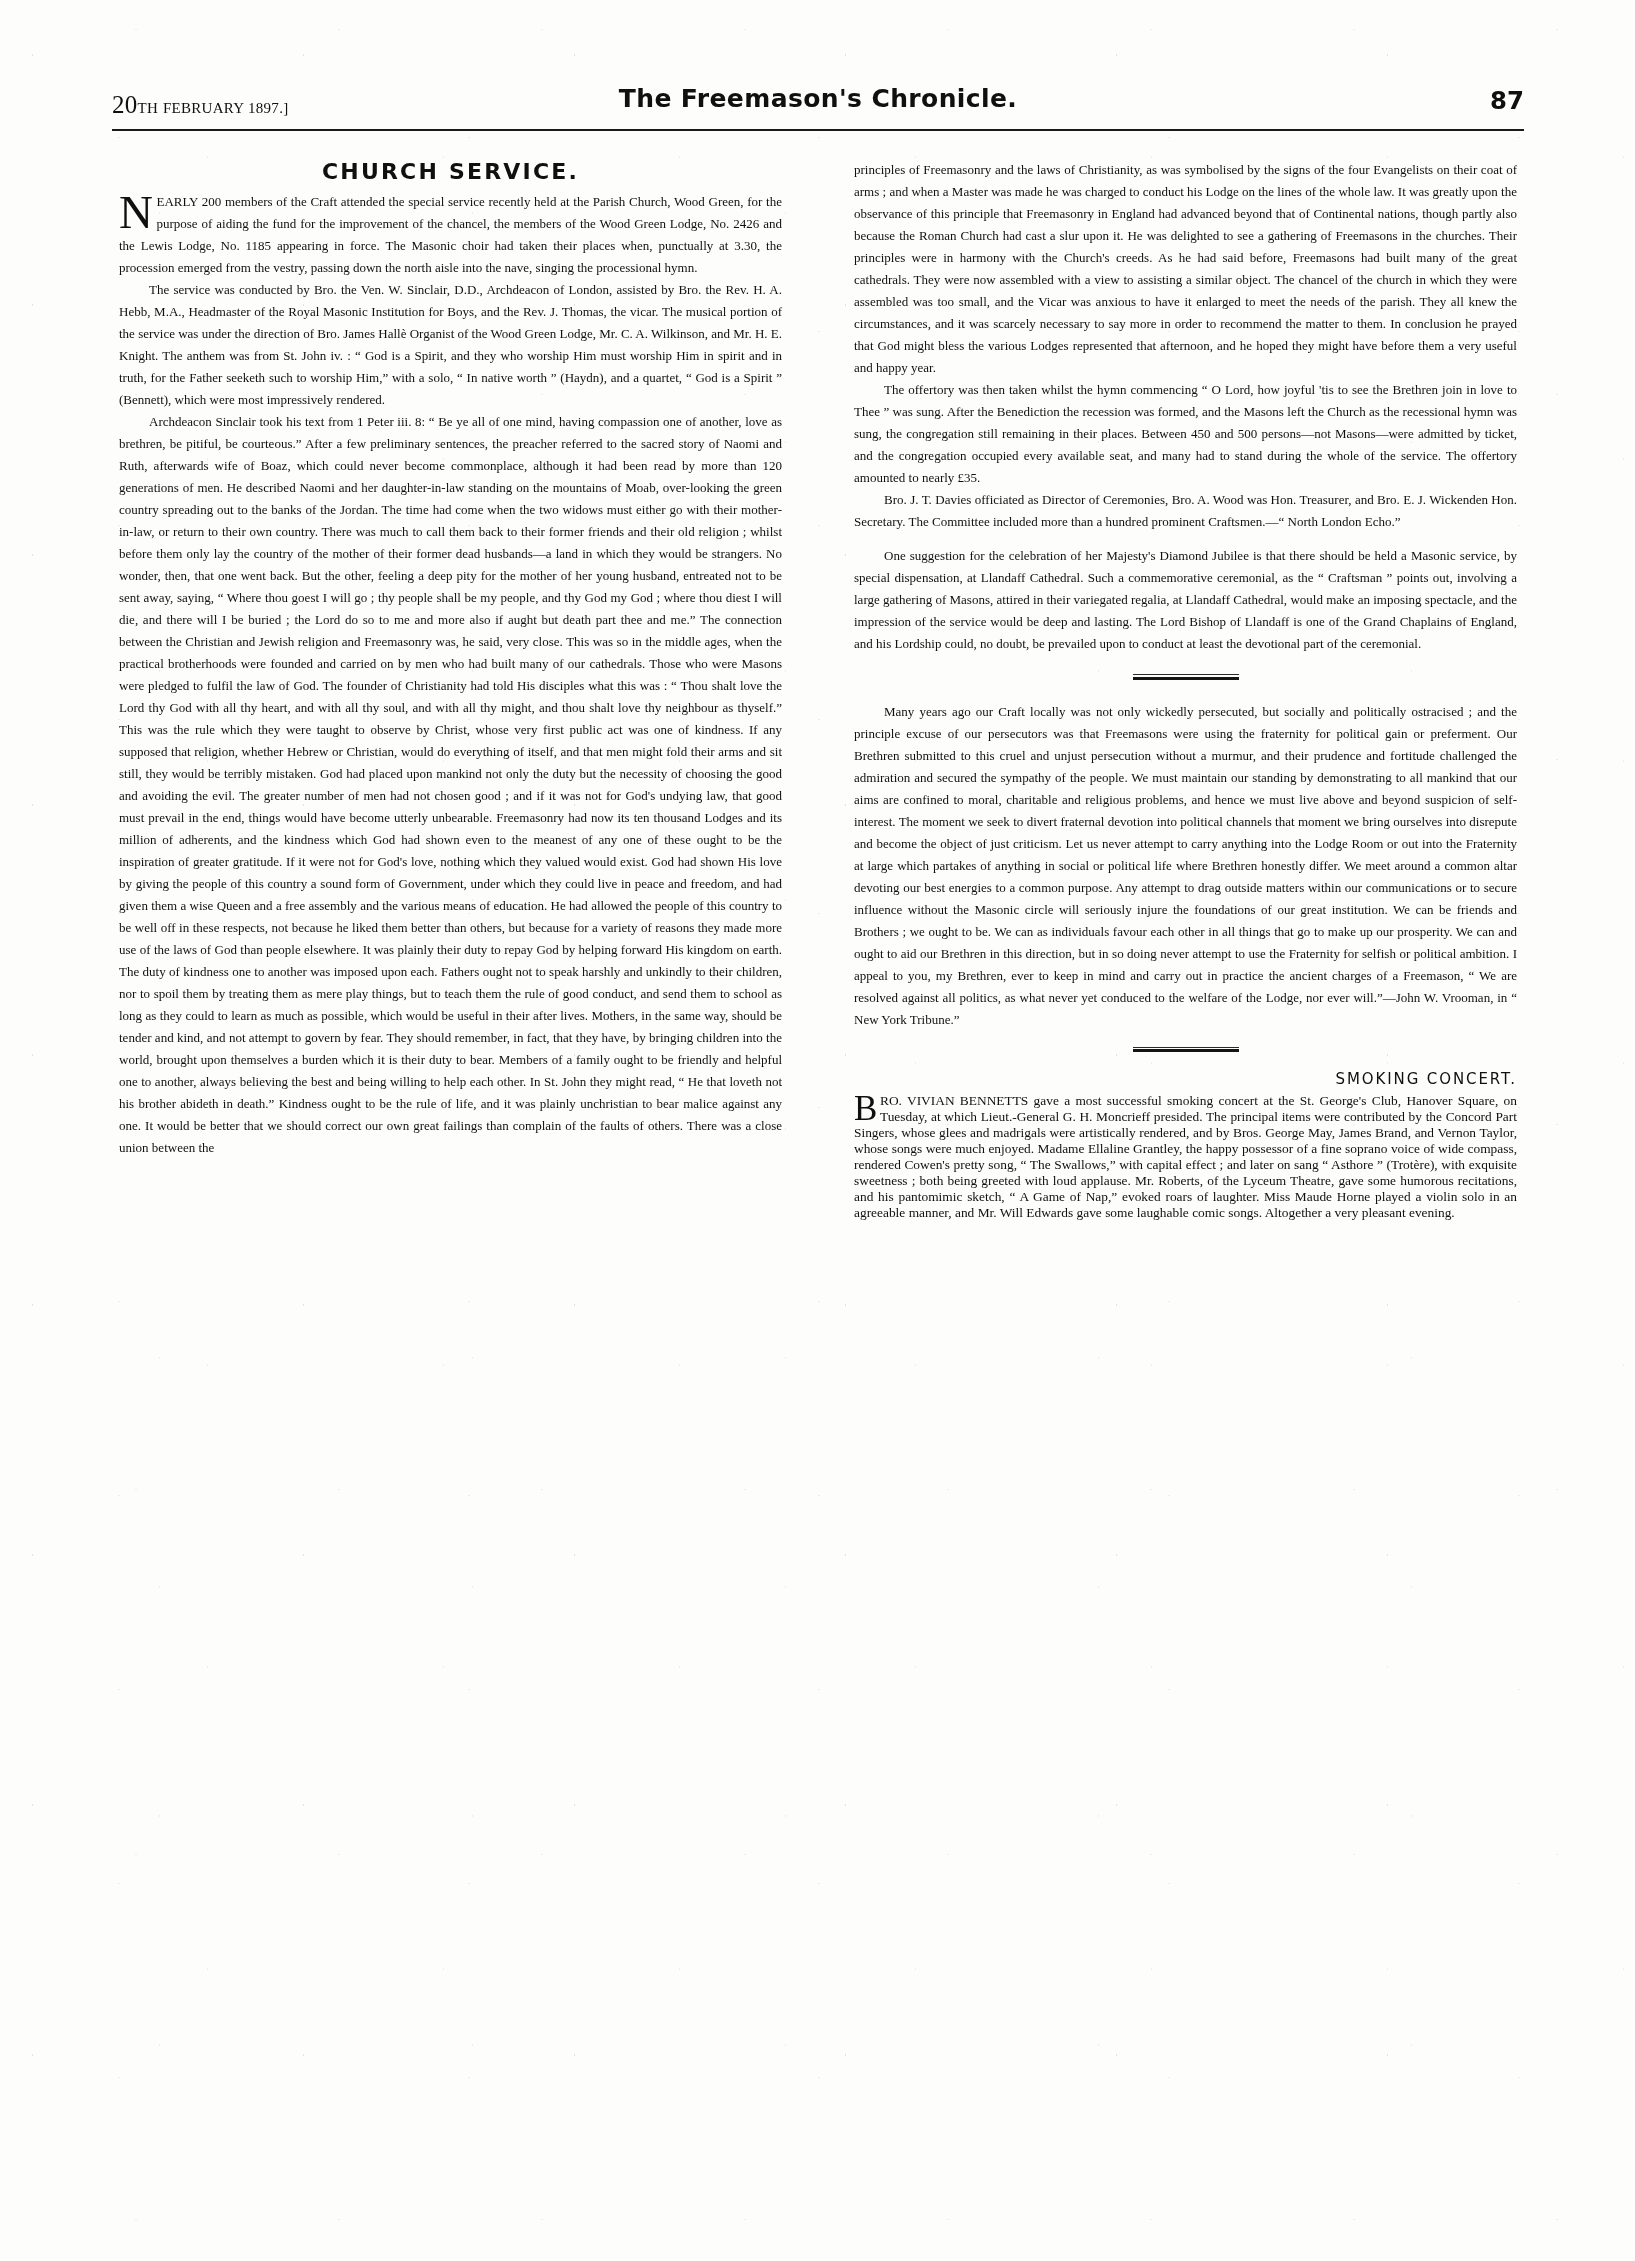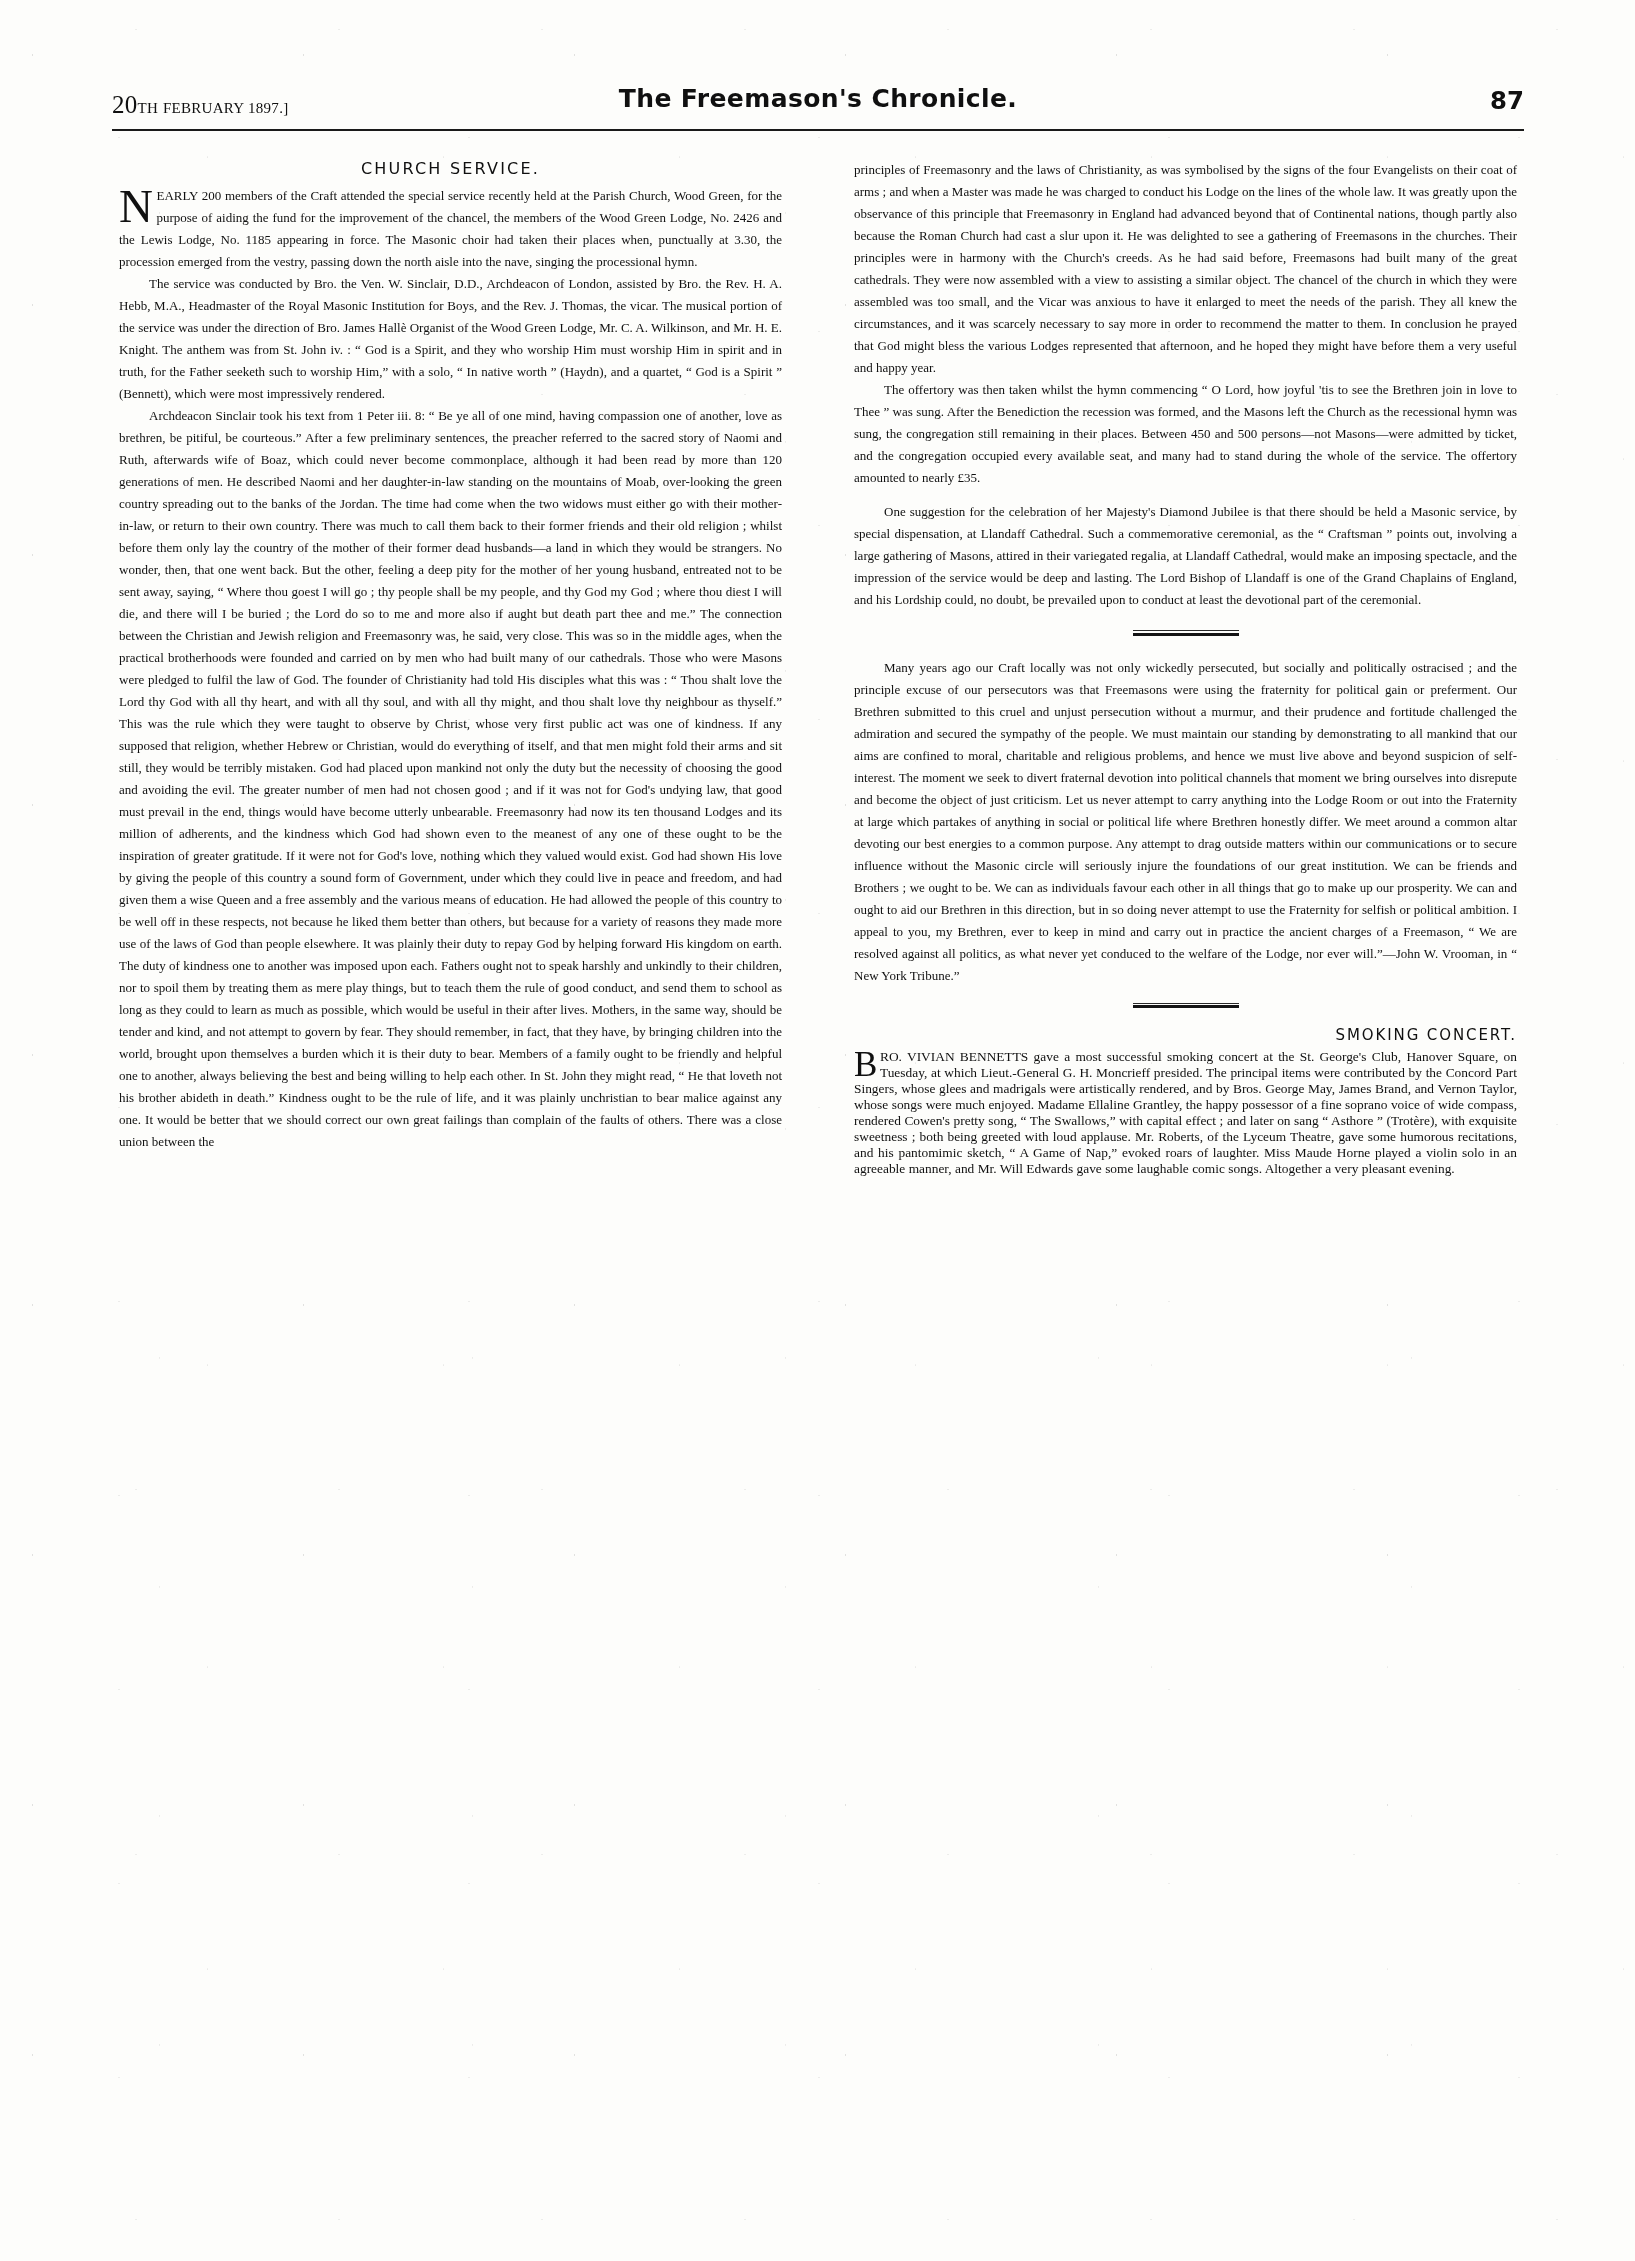--- a/index.html
+++ b/index.html
@@ -75,22 +75,22 @@
   .col {
     position: absolute;
     top: 159px;
     width: 663px;
   }
   .col-left  { left: 119px; }
   .col-right { left: 854px; }
 
   .section-head {
     font-family: "DejaVu Sans", sans-serif;
-    font-weight: normal;
-    font-size: 16px;
+    font-weight: bold;
+    font-size: 22px;
     letter-spacing: 2.2px;
     text-align: center;
     margin: 0 0 7px 0;
   }
   .section-head.small {
     font-size: 15px;
     letter-spacing: 1.9px;
     font-weight: normal;
     margin: 0 0 5.2px 0;
     text-align: right;
@@ -178,20 +178,21 @@
   <div class="col col-left">
     <h2 class="section-head">CHURCH SERVICE.</h2>
     <p class="body dropcap">NEARLY 200 members of the Craft attended the special service recently held at the Parish Church, Wood Green, for the purpose of aiding the fund for the improvement of the chancel, the members of the Wood Green Lodge, No. 2426 and the Lewis Lodge, No. 1185 appearing in force. The Masonic choir had taken their places when, punctually at 3.30, the procession emerged from the vestry, passing down the north aisle into the nave, singing the processional hymn.</p>
     <p class="body">The service was conducted by Bro. the Ven. W. Sinclair, D.D., Archdeacon of London, assisted by Bro. the Rev. H. A. Hebb, M.A., Headmaster of the Royal Masonic Institution for Boys, and the Rev. J. Thomas, the vicar. The musical portion of the service was under the direction of Bro. James Hallè Organist of the Wood Green Lodge, Mr. C. A. Wilkinson, and Mr. H. E. Knight. The anthem was from St. John iv. : “ God is a Spirit, and they who worship Him must worship Him in spirit and in truth, for the Father seeketh such to worship Him,” with a solo, “ In native worth ” (Haydn), and a quartet, “ God is a Spirit ” (Bennett), which were most impressively rendered.</p>
     <p class="body">Archdeacon Sinclair took his text from 1 Peter iii. 8: “ Be ye all of one mind, having compassion one of another, love as brethren, be pitiful, be courteous.” After a few preliminary sentences, the preacher referred to the sacred story of Naomi and Ruth, afterwards wife of Boaz, which could never become commonplace, although it had been read by more than 120 generations of men. He described Naomi and her daughter-in-law standing on the mountains of Moab, over-looking the green country spreading out to the banks of the Jordan. The time had come when the two widows must either go with their mother-in-law, or return to their own country. There was much to call them back to their former friends and their old religion ; whilst before them only lay the country of the mother of their former dead husbands—a land in which they would be strangers. No wonder, then, that one went back. But the other, feeling a deep pity for the mother of her young husband, entreated not to be sent away, saying, “ Where thou goest I will go ; thy people shall be my people, and thy God my God ; where thou diest I will die, and there will I be buried ; the Lord do so to me and more also if aught but death part thee and me.” The connection between the Christian and Jewish religion and Freemasonry was, he said, very close. This was so in the middle ages, when the practical brotherhoods were founded and carried on by men who had built many of our cathedrals. Those who were Masons were pledged to fulfil the law of God. The founder of Christianity had told His disciples what this was : “ Thou shalt love the Lord thy God with all thy heart, and with all thy soul, and with all thy might, and thou shalt love thy neighbour as thyself.” This was the rule which they were taught to observe by Christ, whose very first public act was one of kindness. If any supposed that religion, whether Hebrew or Christian, would do everything of itself, and that men might fold their arms and sit still, they would be terribly mistaken. God had placed upon mankind not only the duty but the necessity of choosing the good and avoiding the evil. The greater number of men had not chosen good ; and if it was not for God's undying law, that good must prevail in the end, things would have become utterly unbearable. Freemasonry had now its ten thousand Lodges and its million of adherents, and the kindness which God had shown even to the meanest of any one of these ought to be the inspiration of greater gratitude. If it were not for God's love, nothing which they valued would exist. God had shown His love by giving the people of this country a sound form of Government, under which they could live in peace and freedom, and had given them a wise Queen and a free assembly and the various means of education. He had allowed the people of this country to be well off in these respects, not because he liked them better than others, but because for a variety of reasons they made more use of the laws of God than people elsewhere. It was plainly their duty to repay God by helping forward His kingdom on earth. The duty of kindness one to another was imposed upon each. Fathers ought not to speak harshly and unkindly to their children, nor to spoil them by treating them as mere play things, but to teach them the rule of good conduct, and send them to school as long as they could to learn as much as possible, which would be useful in their after lives. Mothers, in the same way, should be tender and kind, and not attempt to govern by fear. They should remember, in fact, that they have, by bringing children into the world, brought upon themselves a burden which it is their duty to bear. Members of a family ought to be friendly and helpful one to another, always believing the best and being willing to help each other. In St. John they might read, “ He that loveth not his brother abideth in death.” Kindness ought to be the rule of life, and it was plainly unchristian to bear malice against any one. It would be better that we should correct our own great failings than complain of the faults of others. There was a close union between the</p>
   </div>
 
   <div class="col col-right">
     <p class="body noindent">principles of Freemasonry and the laws of Christianity, as was symbolised by the signs of the four Evangelists on their coat of arms ; and when a Master was made he was charged to conduct his Lodge on the lines of the whole law. It was greatly upon the observance of this principle that Freemasonry in England had advanced beyond that of Continental nations, though partly also because the Roman Church had cast a slur upon it. He was delighted to see a gathering of Freemasons in the churches. Their principles were in harmony with the Church's creeds. As he had said before, Freemasons had built many of the great cathedrals. They were now assembled with a view to assisting a similar object. The chancel of the church in which they were assembled was too small, and the Vicar was anxious to have it enlarged to meet the needs of the parish. They all knew the circumstances, and it was scarcely necessary to say more in order to recommend the matter to them. In conclusion he prayed that God might bless the various Lodges represented that afternoon, and he hoped they might have before them a very useful and happy year.</p>
     <p class="body">The offertory was then taken whilst the hymn commencing “ O Lord, how joyful 'tis to see the Brethren join in love to Thee ” was sung. After the Benediction the recession was formed, and the Masons left the Church as the recessional hymn was sung, the congregation still remaining in their places. Between 450 and 500 persons—not Masons—were admitted by ticket, and the congregation occupied every available seat, and many had to stand during the whole of the service. The offertory amounted to nearly £35.</p>
+    <p class="body">Bro. J. T. Davies officiated as Director of Ceremonies, Bro. A. Wood was Hon. Treasurer, and Bro. E. J. Wickenden Hon. Secretary. The Committee included more than a hundred prominent Craftsmen.—“ North London Echo.”</p>
     <div class="spacer-sm"></div>
     <p class="body">One suggestion for the celebration of her Majesty's Diamond Jubilee is that there should be held a Masonic service, by special dispensation, at Llandaff Cathedral. Such a commemorative ceremonial, as the “ Craftsman ” points out, involving a large gathering of Masons, attired in their variegated regalia, at Llandaff Cathedral, would make an imposing spectacle, and the impression of the service would be deep and lasting. The Lord Bishop of Llandaff is one of the Grand Chaplains of England, and his Lordship could, no doubt, be prevailed upon to conduct at least the devotional part of the ceremonial.</p>
 
     <div class="divider"></div>
 
     <p class="body">Many years ago our Craft locally was not only wickedly persecuted, but socially and politically ostracised ; and the principle excuse of our persecutors was that Freemasons were using the fraternity for political gain or preferment. Our Brethren submitted to this cruel and unjust persecution without a murmur, and their prudence and fortitude challenged the admiration and secured the sympathy of the people. We must maintain our standing by demonstrating to all mankind that our aims are confined to moral, charitable and religious problems, and hence we must live above and beyond suspicion of self-interest. The moment we seek to divert fraternal devotion into political channels that moment we bring ourselves into disrepute and become the object of just criticism. Let us never attempt to carry anything into the Lodge Room or out into the Fraternity at large which partakes of anything in social or political life where Brethren honestly differ. We meet around a common altar devoting our best energies to a common purpose. Any attempt to drag outside matters within our communications or to secure influence without the Masonic circle will seriously injure the foundations of our great institution. We can be friends and Brothers ; we ought to be. We can as individuals favour each other in all things that go to make up our prosperity. We can and ought to aid our Brethren in this direction, but in so doing never attempt to use the Fraternity for selfish or political ambition. I appeal to you, my Brethren, ever to keep in mind and carry out in practice the ancient charges of a Freemason, “ We are resolved against all politics, as what never yet conduced to the welfare of the Lodge, nor ever will.”—John W. Vrooman, in “ New York Tribune.”</p>
 
     <div class="divider tight"></div>
 
     <h3 class="section-head small">SMOKING CONCERT.</h3>

